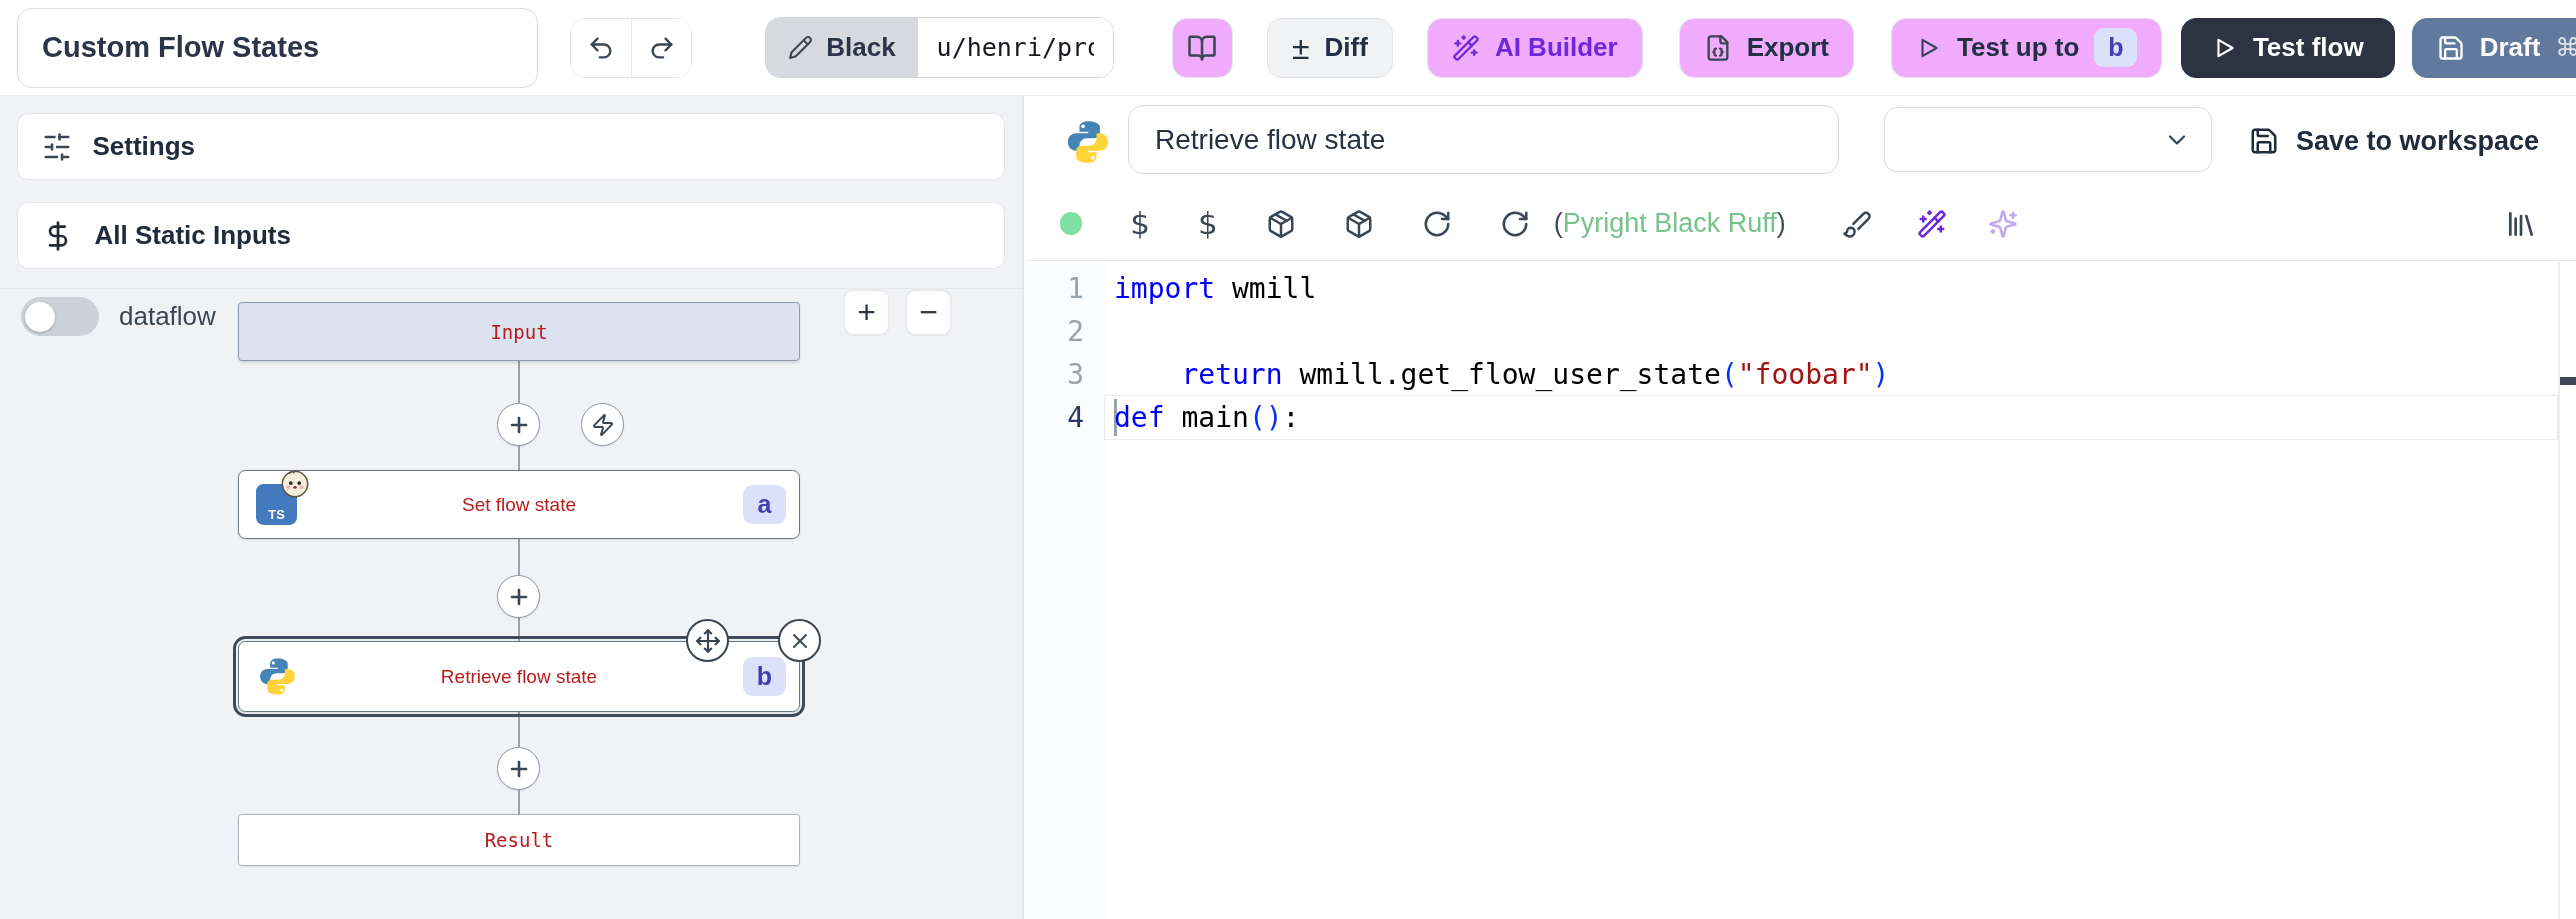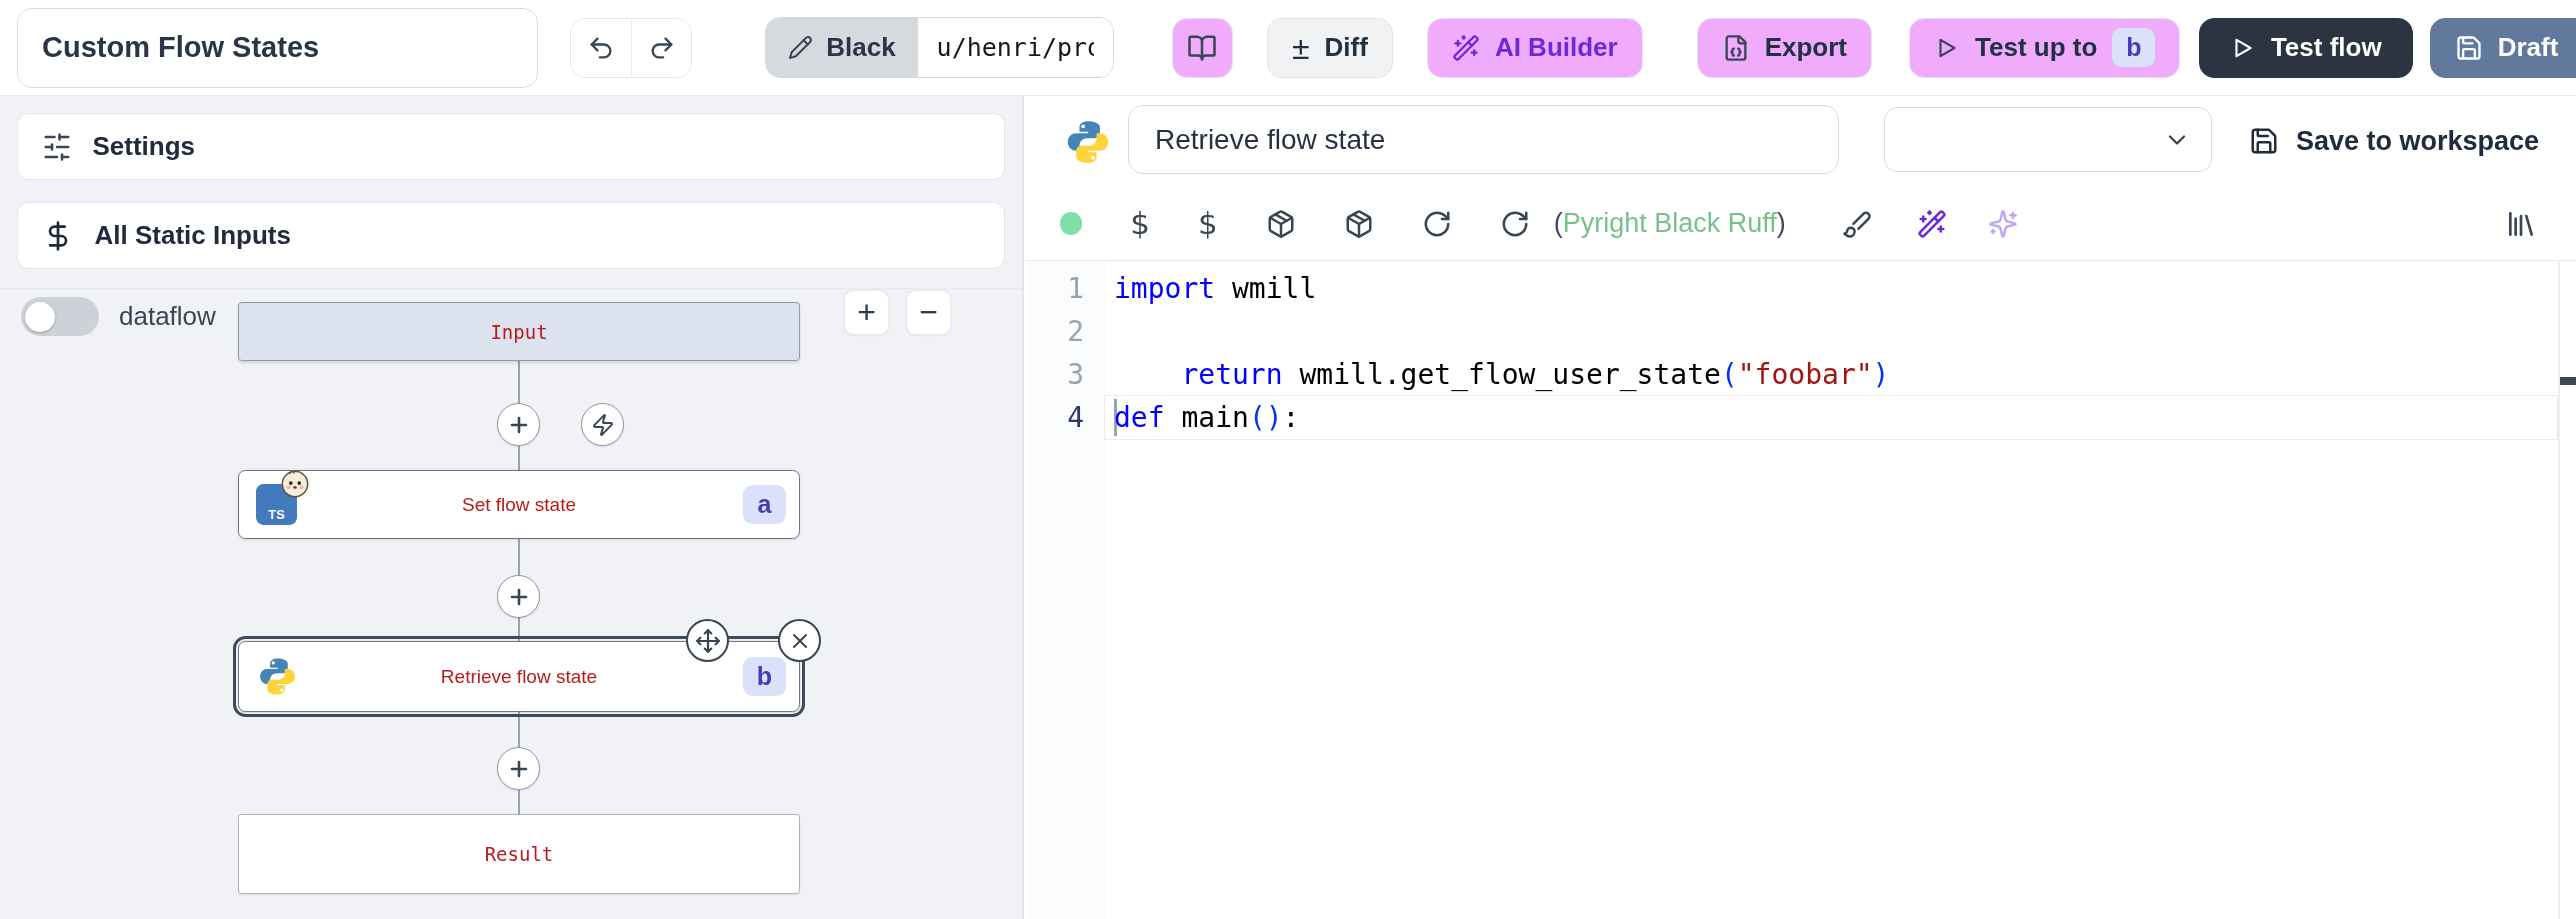--- a/index.html
+++ b/index.html
@@ -32,21 +32,21 @@
   .path-right{background:#fff;display:flex;align-items:center;padding:0 18.6px;font-size:25px;color:#15181d;
     border:none;width:195px;outline:none}
   .btn{height:60px;border:1.9px solid #e2e5e9;border-radius:15px;background:#f0abfc;display:flex;
     align-items:center;gap:15px;padding:0 24px;font-size:26px;font-weight:600;color:#223044;
     cursor:pointer;font-family:inherit}
   .btn-book{margin-left:58px;width:61px;justify-content:center;padding:0}
   .btn-diff{margin-left:34px;background:#f1f2f4}
   .pm{font-size:32px;font-weight:500;line-height:1}
   .btn-ai{margin-left:34px;color:var(--c-ai_accent)}
   .btn-ai .ico{stroke:var(--c-ai_accent)}
-  .btn-export{margin-left:54px}
+  .btn-export{margin-left:36px}
   .btn-testup{margin-left:37px}
   .badge{min-width:43px;height:39px;border-radius:9.3px;background:var(--c-badge_bg);
     color:var(--c-badge_text);font-weight:700;font-size:25px;display:flex;align-items:center;
     justify-content:center;padding:0 9.3px}
   .btn-testflow{margin-left:18.6px;background:var(--c-test_flow_button_bg);border-color:var(--c-test_flow_button_bg);
     color:#fff;font-weight:700;padding:0 30px}
   .btn-testflow .ico{stroke:#fff}
   .btn-draft{margin-left:17px;background:var(--c-draft_button_bg);border-color:var(--c-draft_button_bg);
     color:#fff;font-weight:700;min-width:253px;padding:0 24px}
   .btn-draft .ico{stroke:#fff}
@@ -71,21 +71,21 @@
     justify-content:center;cursor:pointer;font-family:inherit}
   .wire{position:absolute;left:518px;top:73px;width:1.9px;height:453px;background:#9ba2ac}
   .node{position:absolute;left:238px;width:562px;background:#fff;display:flex;align-items:center;
     justify-content:center;cursor:pointer}
   .node-title{font-size:19px;color:#b91c1c}
   .node-input{top:14px;height:59px;background:#dce3ee;border:1.9px solid #8e99aa;border-radius:3.7px;
     box-shadow:0 1.9px 2.8px rgba(0,0,0,.12)}
   .node-step{border:1.9px solid #6b7684;border-radius:7.4px;box-shadow:0 0.9px 2.8px rgba(0,0,0,.10)}
   .node-set{top:182px;height:69px}
   .node-retr{top:353px;height:71px;outline:3.7px solid var(--c-selected_node_border);outline-offset:2.8px}
-  .node-result{top:526px;height:80px;border:1.9px solid #aab2bd;border-radius:3.7px;box-shadow:0 0.9px 1.9px rgba(0,0,0,.08)}
+  .node-result{top:526px;height:52px;border:1.9px solid #aab2bd;border-radius:3.7px;box-shadow:0 0.9px 1.9px rgba(0,0,0,.08)}
   .node .lang{position:absolute;left:17px}
   .node .nbadge{position:absolute;right:13px}
   .ts-icon{width:41px;height:41px;background:#4379bd;border-radius:7.4px;color:#fff;font-weight:700;
     font-size:13px;display:flex;align-items:flex-end;justify-content:center;padding-bottom:2.8px;position:relative}
   .bun{position:absolute;right:-13px;top:-15px}
   .circ{position:absolute;width:43px;height:43px;border-radius:50%;background:#fff;display:flex;
     align-items:center;justify-content:center;cursor:pointer}
   .circ-light{border:1.9px solid #8c96a3;box-shadow:0 0.9px 1.9px rgba(0,0,0,.10)}
   .circ-dark{border:2.8px solid #3a4654}
   .p1{left:497px;top:115px}.bolt{left:581px;top:115px}.p2{left:497px;top:287px}.p3{left:497px;top:459px}

